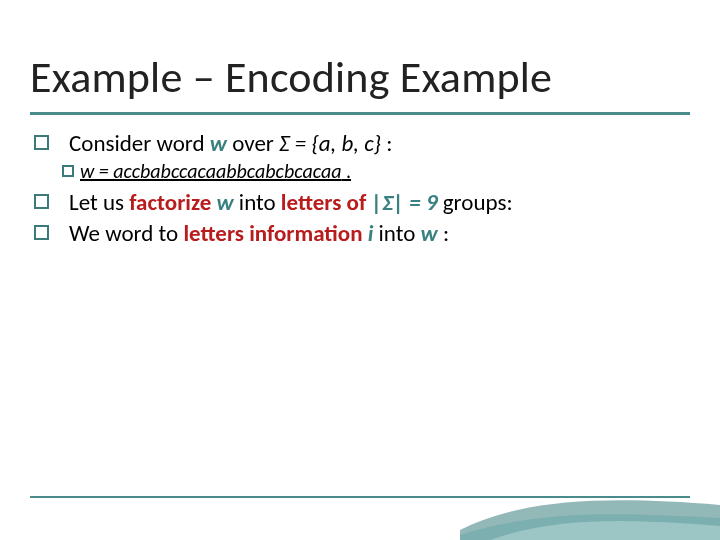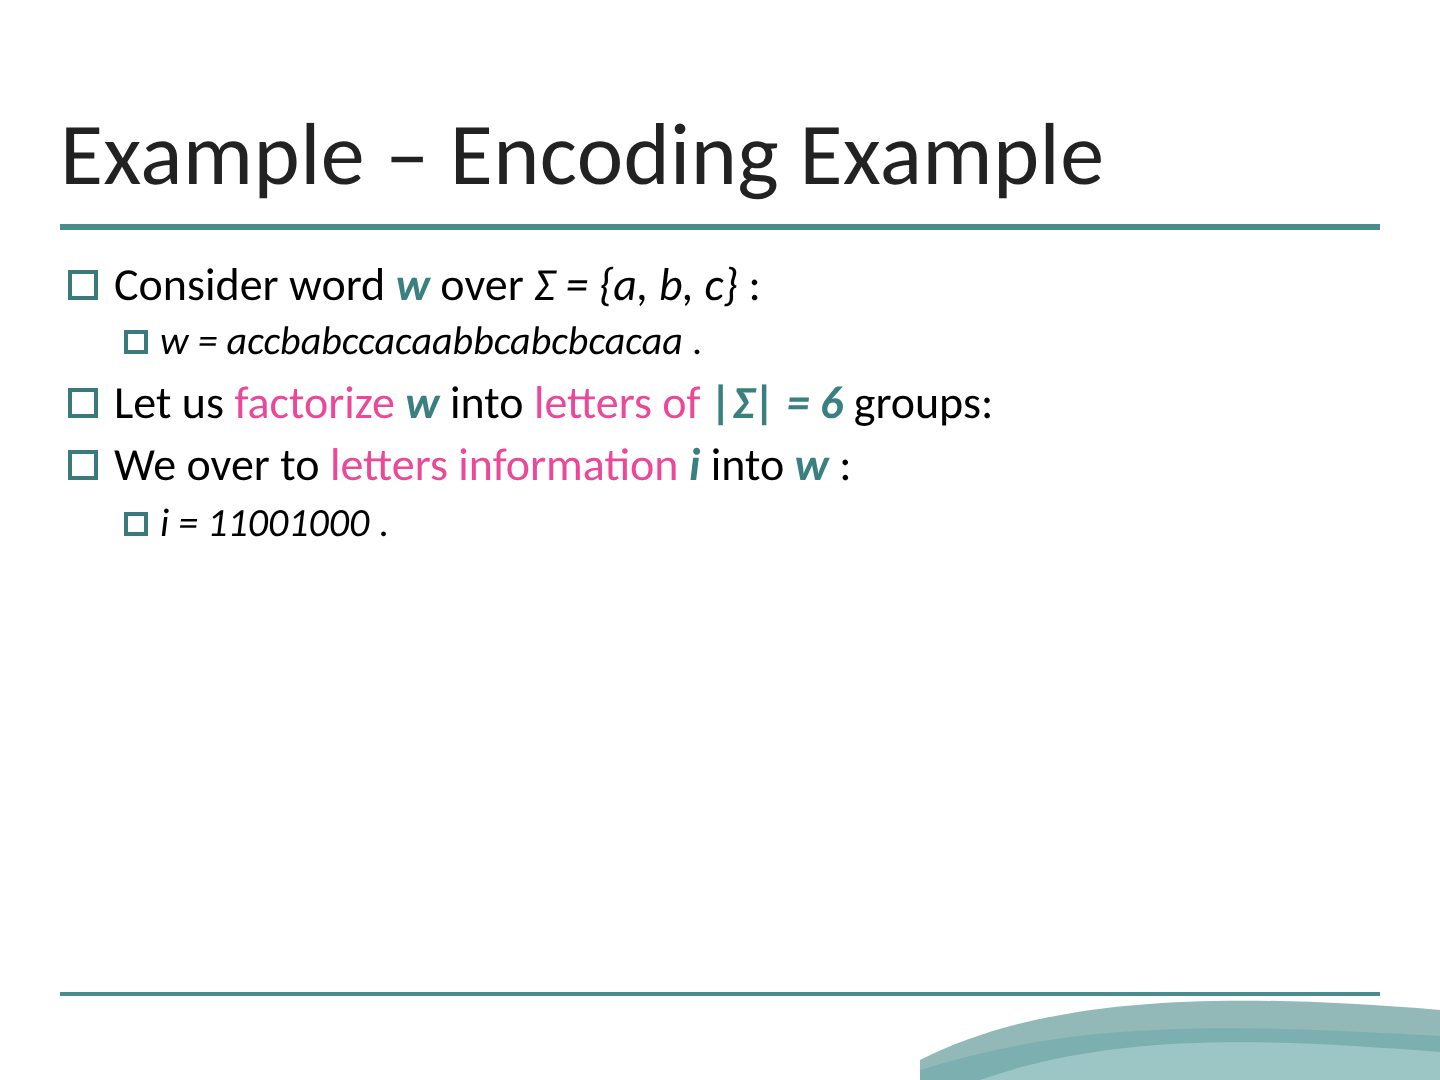--- a/index.html
+++ b/index.html
@@ -25,48 +25,49 @@
   }
   .content {
     padding-left: 4px;
   }
   .b1 {
     font-size: 23px;
     color: #000;
     margin-bottom: 2px;
     display: flex;
     align-items: flex-start;
-    gap: 8px;
+    gap: 20px;
     line-height: 1.25;
   }
   .b2 {
     font-size: 20px;
     color: #000;
     margin-left: 28px;
     margin-bottom: 4px;
     display: flex;
     align-items: flex-start;
     gap: 6px;
     line-height: 1.25;
+    text-decoration: underline;
   }
   .box {
     display: inline-block;
     width: 15px;
     height: 15px;
     border: 2px solid #3a7a7a;
     flex-shrink: 0;
     margin-top: 6px;
   }
   .b2 .box {
     width: 12px;
     height: 12px;
     border: 2px solid #3a7a7a;
     margin-top: 6px;
   }
-  .tealbold { color: #ec4899; font-weight: normal; }
+  .tealbold { color: #b91c1c; font-weight: bold; }
   .tealbolditalic { color: #3a8080; font-weight: bold; font-style: italic; }
   .italic { font-style: italic; }
   .rule-bottom {
     position: absolute;
     left: 30px;
     right: 30px;
     bottom: 42px;
     height: 2.5px;
     background: #4a8c8c;
   }
@@ -97,38 +98,32 @@
   <div class="b2">
     <span class="box"></span>
     <span>
       <span class="italic">w = accbabccacaabbcabcbcacaa</span><span> .</span>
     </span>
   </div>
 
   <div class="b1">
     <span class="box"></span>
     <span>
-      <span>Let us </span><span class="tealbold">factorize </span><span class="tealbolditalic">w</span><span>  into </span><span class="tealbold">letters of </span><span class="tealbolditalic">|Σ| = 6</span><span>  groups:</span>
+      <span>Let us </span><span class="tealbold">factorize </span><span class="tealbolditalic">w</span><span>  into </span><span class="tealbold">letters of </span><span class="tealbolditalic">|Σ| = 9</span><span>  groups:</span>
     </span>
   </div>
 
 
   <div class="b1">
     <span class="box"></span>
     <span>
-      <span>We over to </span><span class="tealbold">letters information </span><span class="tealbolditalic">i</span><span>  into </span><span class="tealbolditalic">w</span><span> :</span>
+      <span>We word to </span><span class="tealbold">letters information </span><span class="tealbolditalic">i</span><span>  into </span><span class="tealbolditalic">w</span><span> :</span>
     </span>
   </div>
 
-  <div class="b2">
-    <span class="box"></span>
-    <span>
-      <span class="italic">i = 11001000</span><span> .</span>
-    </span>
-  </div>
 
 </div>
 
 <div class="rule-bottom"></div>
 
 <svg class="swoosh" viewBox="0 0 260 70" preserveAspectRatio="none">
   <path d="M0 60 C 60 30, 140 25, 260 35 L 260 70 L 0 70 Z" fill="#3a7d7d" opacity="0.55"></path>
   <path d="M0 65 C 80 40, 150 42, 260 48 L 260 70 L 0 70 Z" fill="#6aa8a8" opacity="0.55"></path>
   <path d="M30 70 C 100 45, 180 50, 260 56 L 260 70 Z" fill="#a9cfcf" opacity="0.7"></path>
 </svg>

